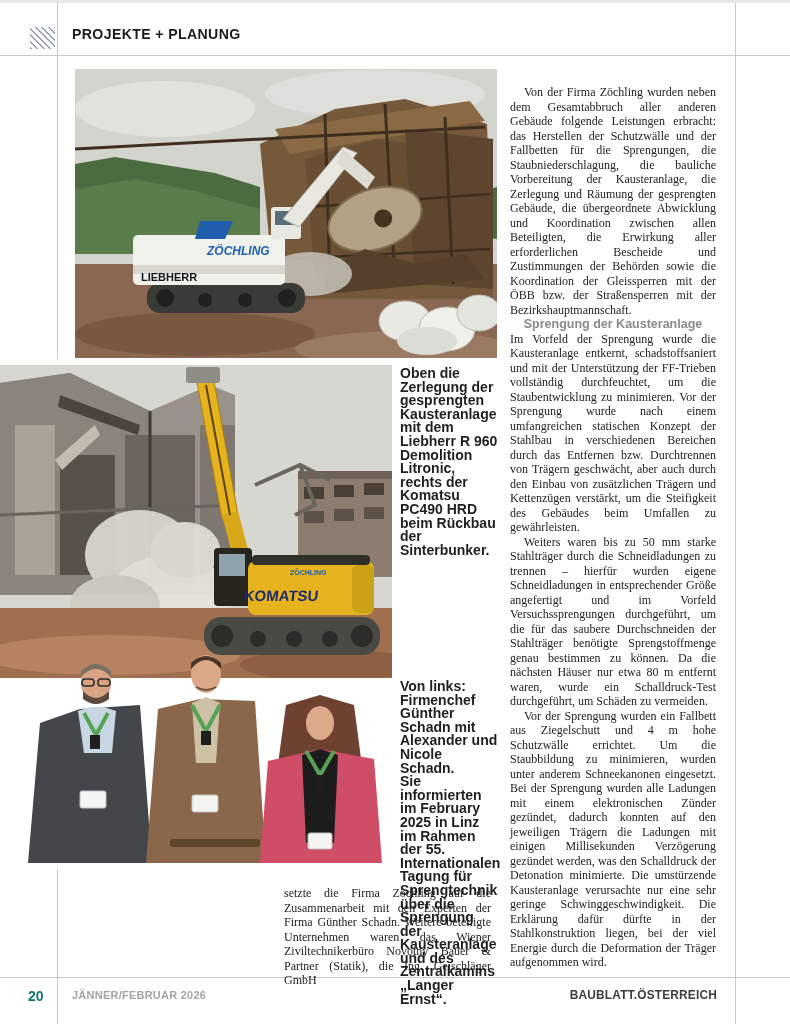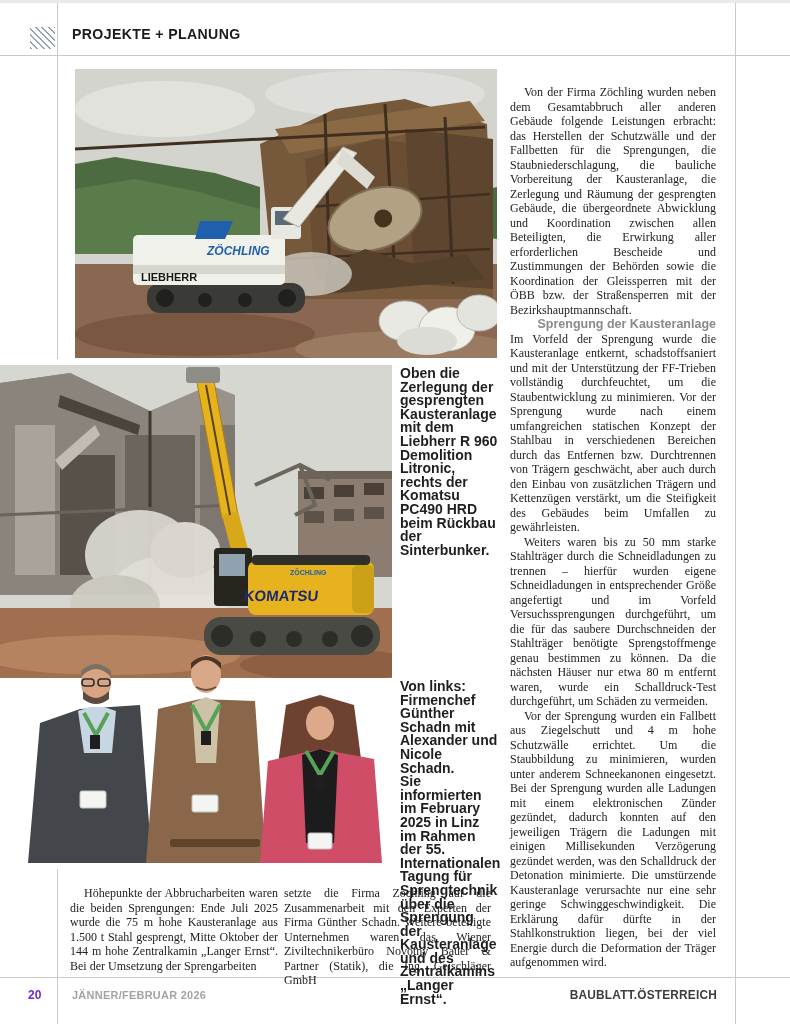--- a/index.html
+++ b/index.html
@@ -41,24 +41,24 @@
     font-family:"Liberation Serif",serif;font-size:12px;line-height:14.5px;
     text-align:justify;color:#222;hyphens:auto;
   }
   .bodycol p{margin:0;}
   .bodycol p.ind{text-indent:14px;}
   #col-right{left:510px;top:82px;width:206px;}
   #col-left{left:70px;top:883px;width:208px;}
   #col-mid{left:284px;top:883px;width:207px;}
   .subhead{
     font-family:"Liberation Sans",sans-serif;font-size:12.5px;font-weight:700;
-    color:#8a8a8a;margin:9px 0 3px 0;text-align:right;
-  }
-  
-  .page-number{position:absolute;left:28px;top:985px;font-size:12px;font-weight:700;color:#6d28d9;}
+    color:#8a8a8a;margin:9px 0 3px 0;text-align:center;
+  }
+  
+  .page-number{position:absolute;left:28px;top:985px;font-size:14px;font-weight:700;color:#0f766e;}
   .issue{position:absolute;left:72px;top:986px;font-size:11.5px;font-weight:700;color:#a3a3a3;letter-spacing:.3px;transform:scaleX(.95);transform-origin:left;}
   .brand{position:absolute;right:73px;top:985px;font-size:12.5px;font-weight:700;color:#3c3c3c;letter-spacing:.2px;transform:scaleX(.95);transform-origin:right;}
 </style>
 </head>
 <body>
 
 <div class="page">
 
   <div class="hline" style="top:52px;"></div>
   <div class="hline" style="top:974px;"></div>
@@ -244,23 +244,20 @@
 
   <div id="col-right" class="bodycol">
     <p class="ind">Von der Firma Zöchling wurden neben dem Gesamtabbruch aller anderen Gebäude folgende Leistungen erbracht: das Herstellen der Schutzwälle und der Fallbetten für die Sprengungen, die Staubniederschlagung, die bauliche Vorbereitung der Kausteranlage, die Zerlegung und Räumung der gesprengten Gebäude, die übergeordnete Abwicklung und Koordination zwischen allen Beteiligten, die Erwirkung aller erforderlichen Bescheide und Zustimmungen der Behörden sowie die Koordination der Gleissperren mit der ÖBB bzw. der Straßensperren mit der Bezirkshauptmannschaft.</p>
     <p class="subhead">Sprengung der Kausteranlage</p>
     <p>Im Vorfeld der Sprengung wurde die Kausteranlage entkernt, schadstoffsaniert und mit der Unterstützung der FF-Trieben vollständig durchfeuchtet, um die Staubentwicklung zu minimieren. Vor der Sprengung wurde nach einem umfangreichen statischen Konzept der Stahlbau in verschiedenen Bereichen durch das Entfernen bzw. Durchtrennen von Trägern geschwächt, aber auch durch den Einbau von zusätzlichen Trägern und Kettenzügen verstärkt, um die Steifigkeit des Gebäudes beim Umfallen zu gewährleisten.</p>
     <p class="ind">Weiters waren bis zu 50 mm starke Stahlträger durch die Schneidladungen zu trennen – hierfür wurden eigene Schneidladungen in entsprechender Größe angefertigt und im Vorfeld Versuchssprengungen durchgeführt, um die für das saubere Durchschneiden der Stahlträger benötigte Sprengstoffmenge genau bestimmen zu können. Da die nächsten Häuser nur etwa 80 m entfernt waren, wurde ein Schalldruck-Test durchgeführt, um Schäden zu vermeiden.</p>
     <p class="ind">Vor der Sprengung wurden ein Fallbett aus Ziegelschutt und 4 m hohe Schutzwälle errichtet. Um die Staubbildung zu minimieren, wurden unter anderem Schneekanonen eingesetzt. Bei der Sprengung wurden alle Ladungen mit einem elektronischen Zünder gezündet, dadurch konnten auf den jeweiligen Trägern die Ladungen mit einigen Millisekunden Verzögerung gezündet werden, was den Schalldruck der Detonation minimierte. Die umstürzende Kausteranlage verursachte nur eine sehr geringe Schwinggeschwindigkeit. Die Erklärung dafür dürfte in der Stahlkonstruktion liegen, bei der viel Energie durch die Deformation der Träger aufgenommen wird.</p>
 
   </div>
 
-  <div id="col-left" class="bodycol">
-    <p class="ind">Höhepunkte der Abbrucharbeiten waren die beiden Sprengungen: Ende Juli 2025 wurde die 75 m hohe Kausteranlage aus 1.500 t Stahl gesprengt, Mitte Oktober der 144 m hohe Zentralkamin „Langer Ernst“. Bei der Umsetzung der Sprengarbeiten</p>
-  </div>
   <div id="col-mid" class="bodycol">
     <p>setzte die Firma Zöchling auf die Zusammenarbeit mit den Experten der Firma Günther Schadn. Weitere beteiligte Unternehmen waren das Wiener Ziviltechnikerbüro Novotny Bauer &amp; Partner (Statik), die Ing. Geischläger GmbH</p>
   </div>
 
   <div class="page-number">20</div>
   <div class="issue">JÄNNER/FEBRUAR 2026</div>
   <div class="brand">BAUBLATT.ÖSTERREICH</div>
 
 </div>
 

